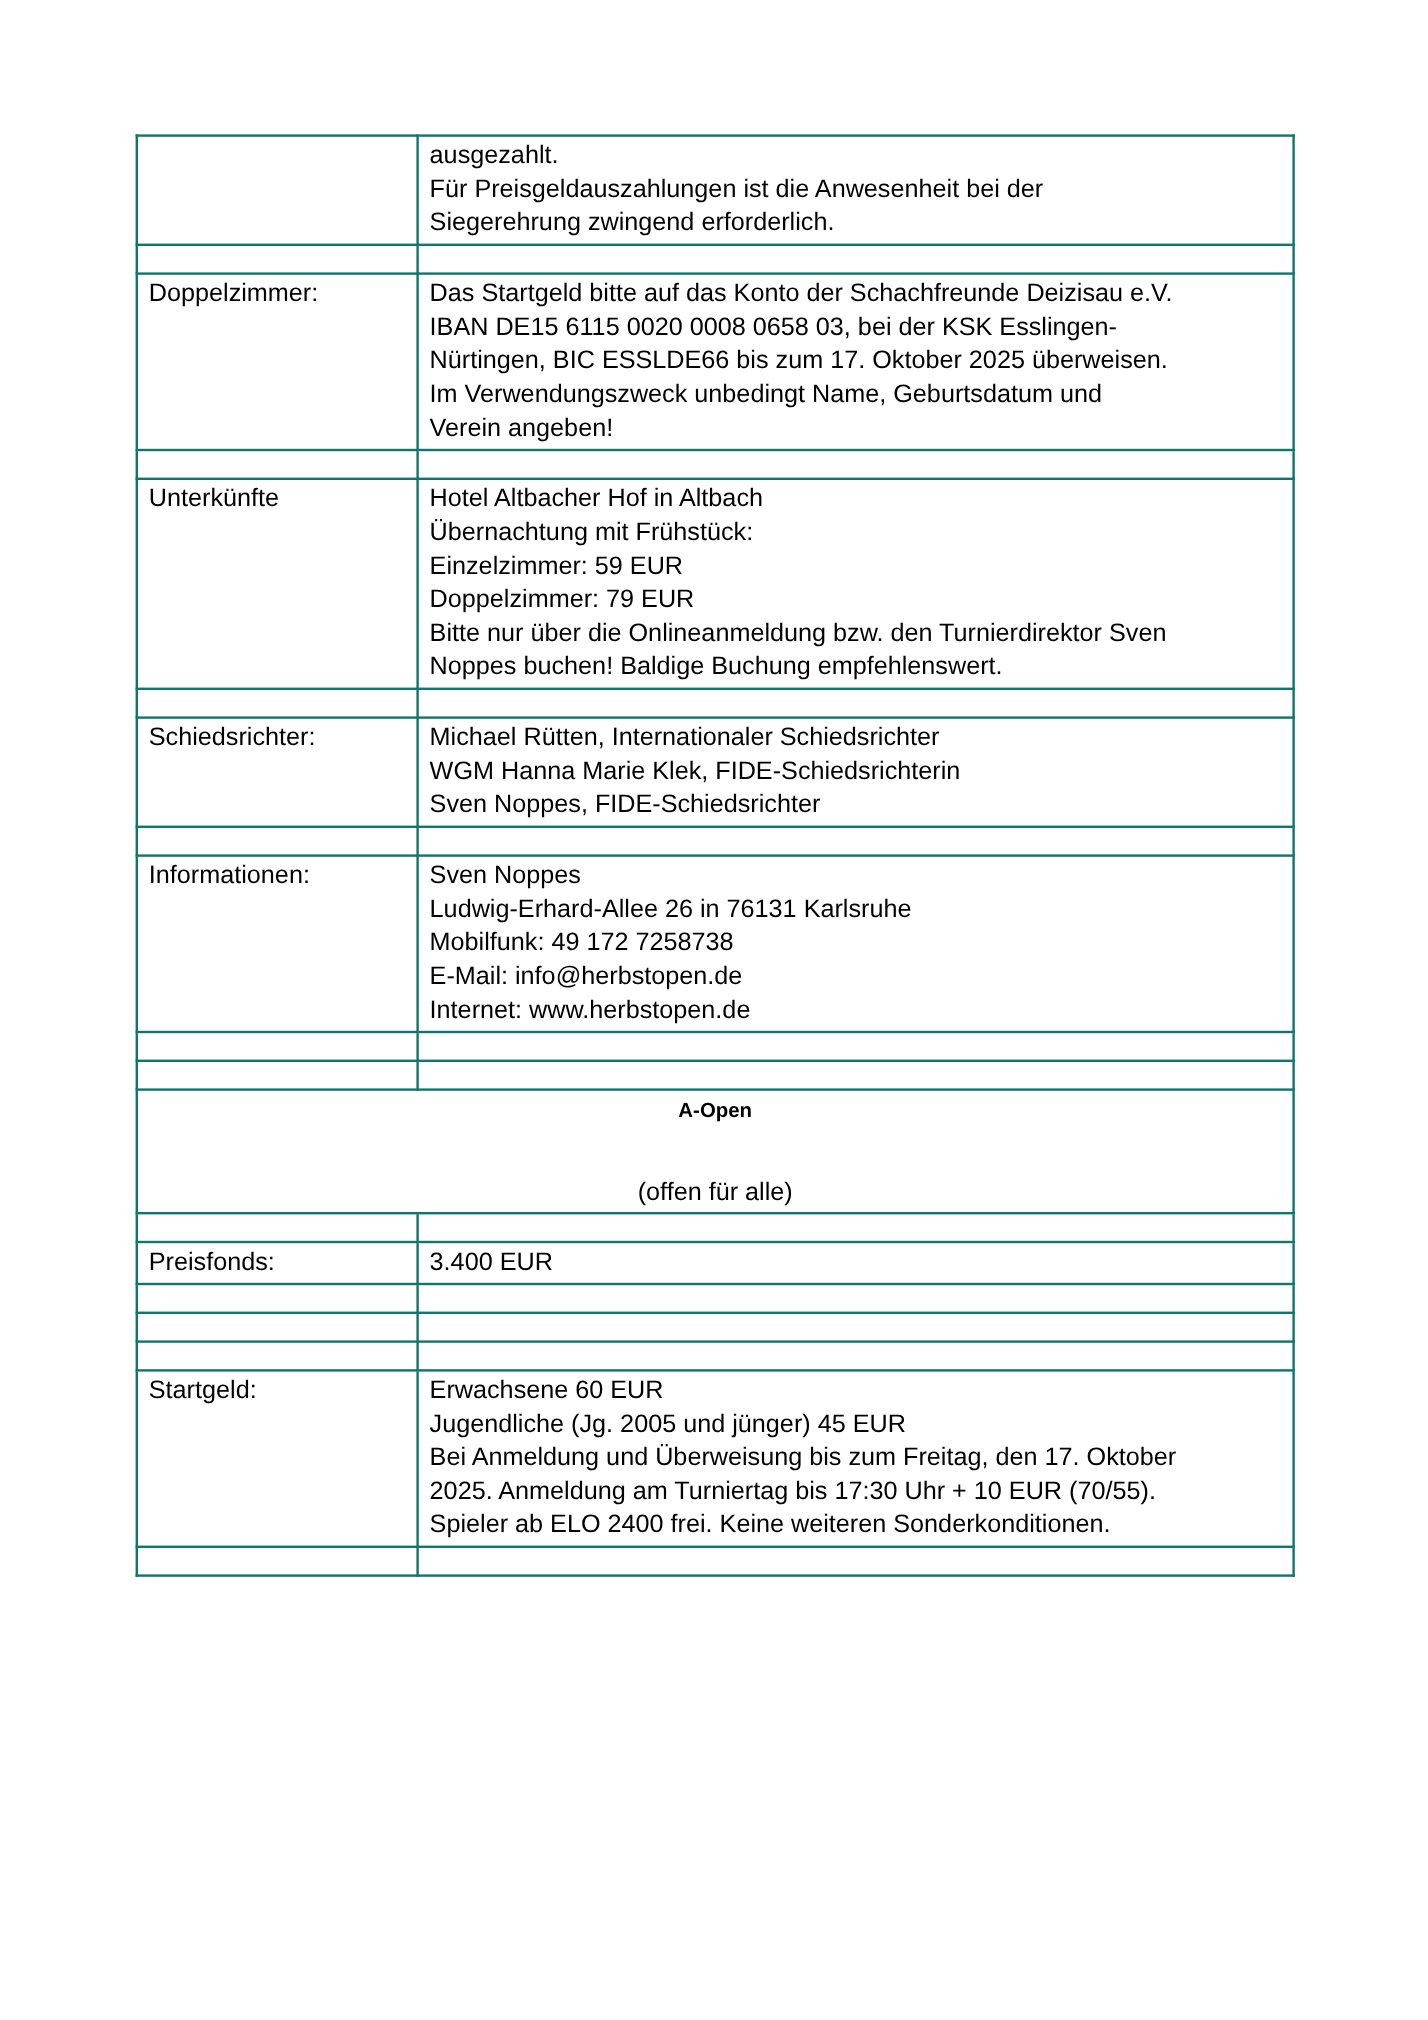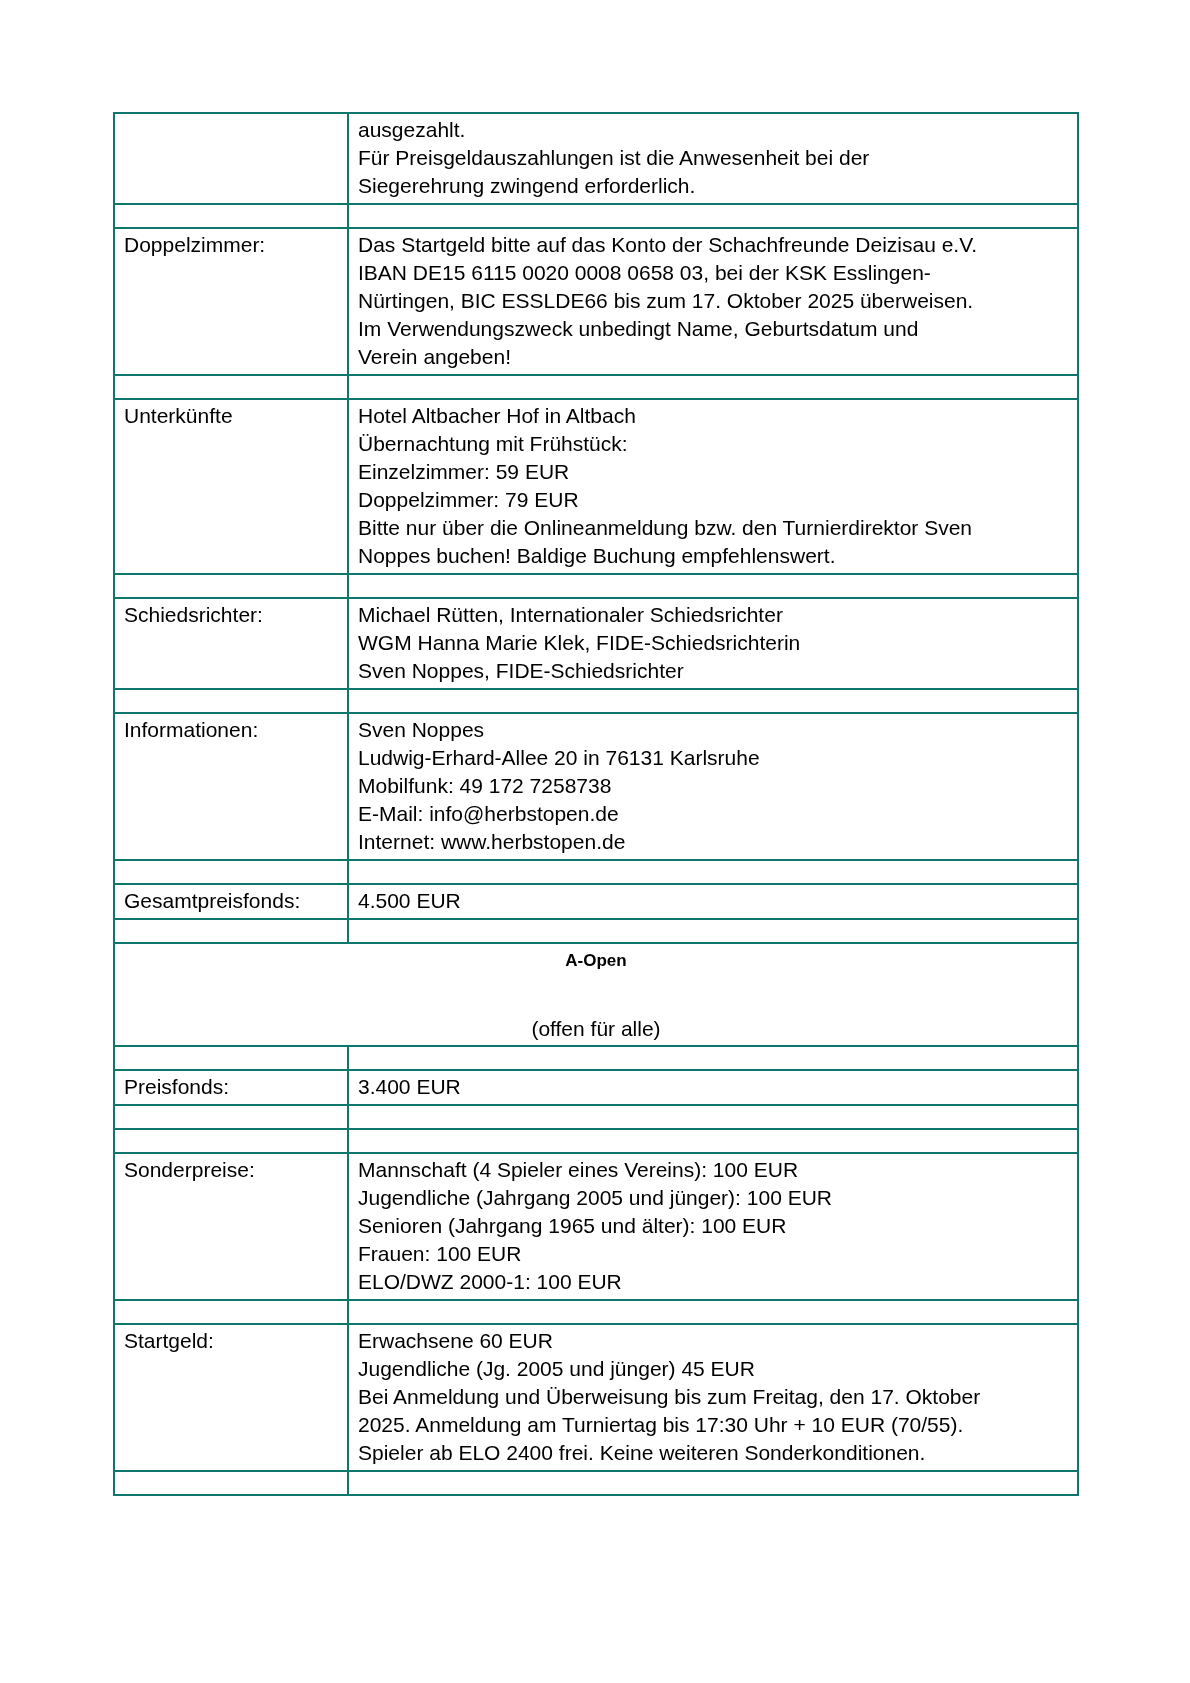--- a/index.html
+++ b/index.html
@@ -119,35 +119,31 @@
     </tr>
 
     <tr class="spacer">
       <td></td>
         <td></td>
     </tr>
 
     <tr>
       <td class="label-cell">Informationen:</td>
       <td class="content-cell">Sven Noppes
-Ludwig-Erhard-Allee 20 in 76131 Karlsruhe
+Ludwig-Erhard-Allee 26 in 76131 Karlsruhe
 Mobilfunk: 49 172 7258738
 E-Mail: info@herbstopen.de
 Internet: www.herbstopen.de</td>
     </tr>
 
     <tr class="spacer">
       <td></td>
         <td></td>
     </tr>
 
-    <tr>
-      <td class="label-cell">Gesamtpreisfonds:</td>
-      <td class="content-cell">4.500 EUR</td>
-    </tr>
 
     <tr class="spacer">
       <td></td>
         <td></td>
     </tr>
 
     <tr>
       <td class="section-header-cell" colspan="2">
         <div class="section-title">A-Open</div>
         <div class="section-subtitle">(offen für alle)</div>
@@ -168,28 +164,20 @@
       <td></td>
         <td></td>
     </tr>
 
 
     <tr class="spacer">
       <td></td>
         <td></td>
     </tr>
 
-    <tr>
-      <td class="label-cell">Sonderpreise:</td>
-      <td class="content-cell">Mannschaft (4 Spieler eines Vereins): 100 EUR
-Jugendliche (Jahrgang 2005 und jünger): 100 EUR
-Senioren (Jahrgang 1965 und älter): 100 EUR
-Frauen: 100 EUR
-ELO/DWZ 2000-1: 100 EUR</td>
-    </tr>
 
     <tr class="spacer">
       <td></td>
         <td></td>
     </tr>
 
     <tr>
       <td class="label-cell">Startgeld:</td>
       <td class="content-cell">Erwachsene 60 EUR
 Jugendliche (Jg. 2005 und jünger) 45 EUR

